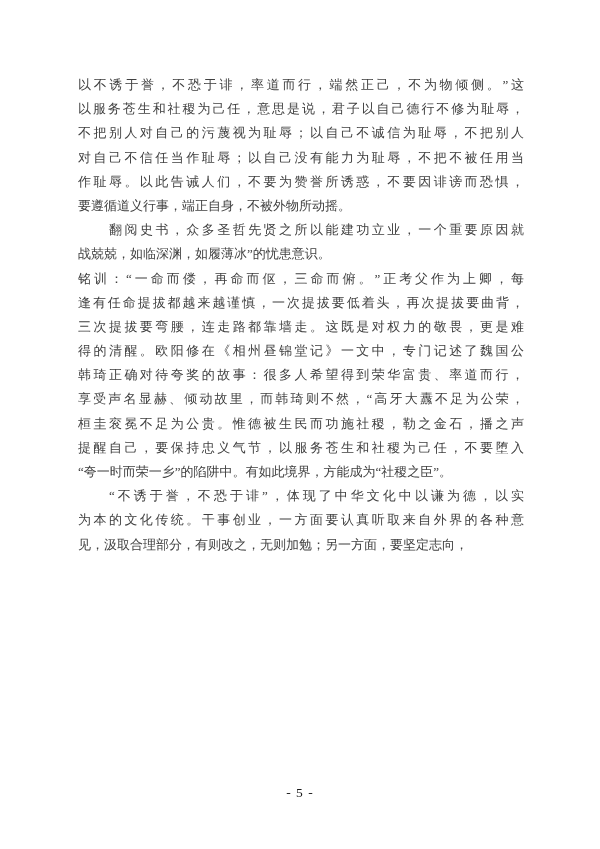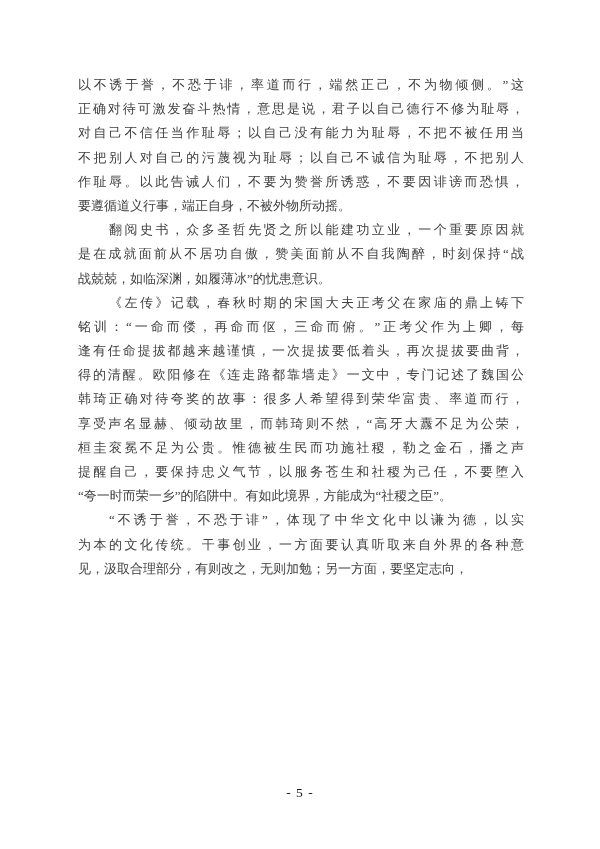--- a/index.html
+++ b/index.html
@@ -61,36 +61,35 @@
     letter-spacing: 1px;
   }
 </style>
 </head>
 <body>
 
 <div class="page">
   <div class="text-block">
       <div class="para">
         <div class="line">以不诱于誉，不恐于诽，率道而行，端然正己，不为物倾侧。”这</div>
-        <div class="line">正确对待可激发奋斗热情，意思是说，君子以自己德行不修为耻辱，</div>
+        <div class="line">以服务苍生和社稷为己任，意思是说，君子以自己德行不修为耻辱，</div>
+        <div class="line">不把别人对自己的污蔑视为耻辱；以自己不诚信为耻辱，不把别人</div>
         <div class="line">对自己不信任当作耻辱；以自己没有能力为耻辱，不把不被任用当</div>
-        <div class="line">不把别人对自己的污蔑视为耻辱；以自己不诚信为耻辱，不把别人</div>
         <div class="line">作耻辱。以此告诫人们，不要为赞誉所诱惑，不要因诽谤而恐惧，</div>
         <div class="line last">要遵循道义行事，端正自身，不被外物所动摇。</div>
       </div>
       <div class="para">
         <div class="line indent">翻阅史书，众多圣哲先贤之所以能建功立业，一个重要原因就</div>
-        <div class="line">是在成就面前从不居功自傲，赞美面前从不自我陶醉，时刻保持“战</div>
         <div class="line last">战兢兢，如临深渊，如履薄冰”的忧患意识。</div>
       </div>
       <div class="para">
-        <div class="line indent">《左传》记载，春秋时期的宋国大夫正考父在家庙的鼎上铸下</div>
         <div class="line">铭训：“一命而偻，再命而伛，三命而俯。”正考父作为上卿，每</div>
         <div class="line">逢有任命提拔都越来越谨慎，一次提拔要低着头，再次提拔要曲背，</div>
-        <div class="line">得的清醒。欧阳修在《连走路都靠墙走》一文中，专门记述了魏国公</div>
+        <div class="line">三次提拔要弯腰，连走路都靠墙走。这既是对权力的敬畏，更是难</div>
+        <div class="line">得的清醒。欧阳修在《相州昼锦堂记》一文中，专门记述了魏国公</div>
         <div class="line">韩琦正确对待夸奖的故事：很多人希望得到荣华富贵、率道而行，</div>
         <div class="line">享受声名显赫、倾动故里，而韩琦则不然，“高牙大纛不足为公荣，</div>
         <div class="line">桓圭衮冕不足为公贵。惟德被生民而功施社稷，勒之金石，播之声</div>
         <div class="line">提醒自己，要保持忠义气节，以服务苍生和社稷为己任，不要堕入</div>
         <div class="line last">“夸一时而荣一乡”的陷阱中。有如此境界，方能成为“社稷之臣”。</div>
       </div>
       <div class="para">
         <div class="line indent">“不诱于誉，不恐于诽”，体现了中华文化中以谦为德，以实</div>
         <div class="line">为本的文化传统。干事创业，一方面要认真听取来自外界的各种意</div>
         <div class="line last">见，汲取合理部分，有则改之，无则加勉；另一方面，要坚定志向，</div>

